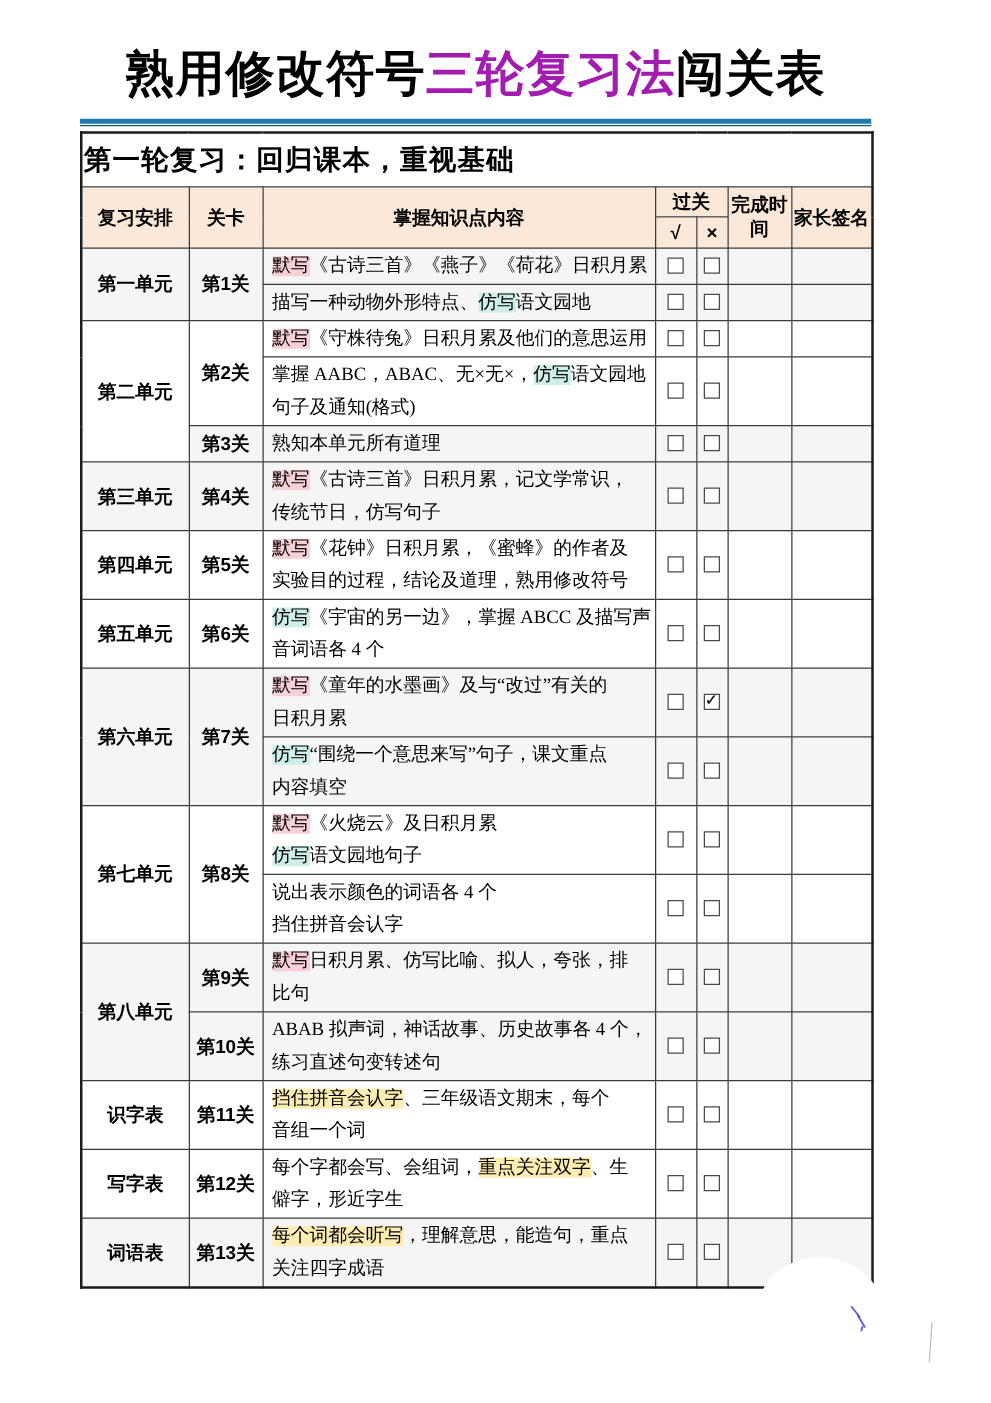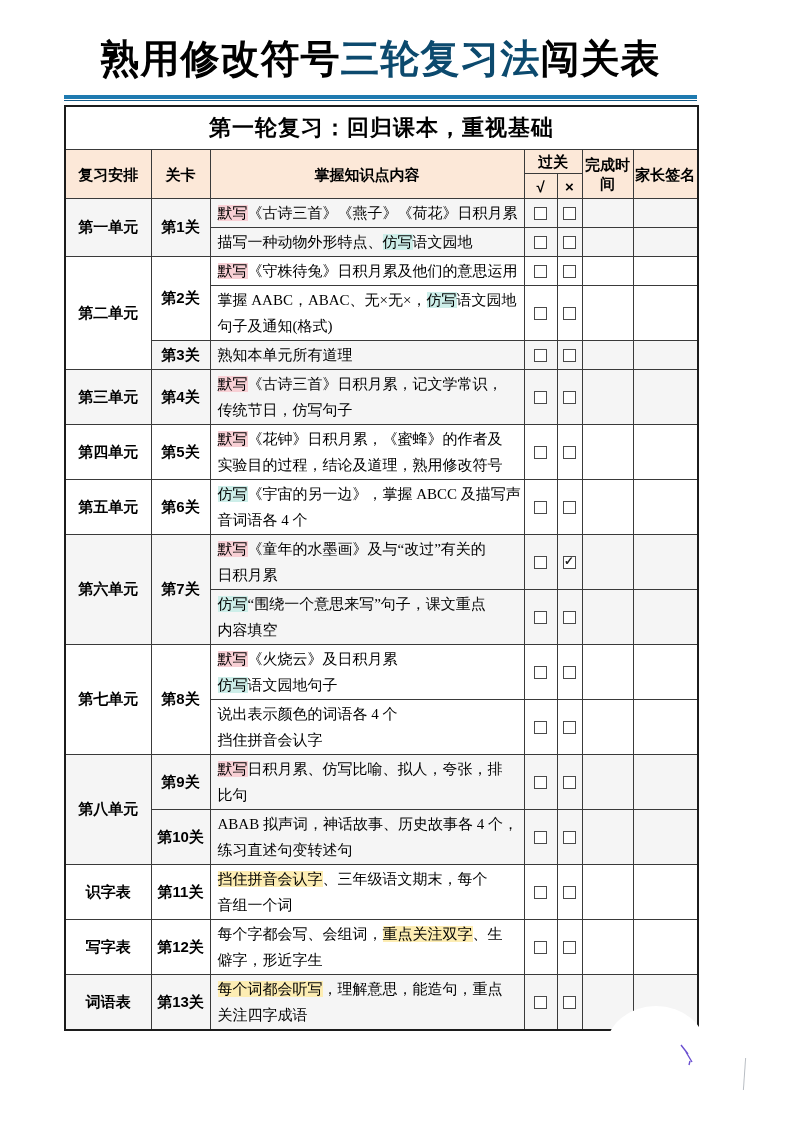--- a/index.html
+++ b/index.html
@@ -4,34 +4,34 @@
 <style>
   html,body{margin:0;padding:0;}
   body{width:793px;height:1122px;background:#ffffff;position:relative;
        font-family:"Liberation Sans",sans-serif;color:#000;overflow:hidden;}
   .stage{position:absolute;inset:0;}
 
   
   .doc-title{position:absolute;top:32px;left:40px;width:681px;text-align:center;
     font-size:39px;font-weight:900;letter-spacing:1px;white-space:nowrap;
     font-family:"Liberation Sans",sans-serif;}
-  .doc-title .red{color:#0c4a6e;}
+  .doc-title .red{color:#a21caf;}
 
   
   .rule{position:absolute;left:64px;width:633px;}
   .rule-top-thick{top:95px;height:4px;background:#1e7ab0;}
   .rule-top-thin{top:100px;height:1px;background:#155a85;}
 
   
   table.sheet{position:absolute;left:64px;top:105px;width:633px;
     border-collapse:collapse;table-layout:fixed;}
   table.sheet td{border:1px solid #3a3a3a;overflow:hidden;}
   table.sheet{border:2px solid #1c1c1c;}
 
-  td.section{height:40px;text-align:center;font-size:22px;font-weight:bold;
+  td.section{height:40px;font-size:22px;font-weight:bold;
     background:#ffffff;letter-spacing:1px;font-family:Liberation Serif, serif;}
 
   tr.head td{background:#fce8d8;font-weight:bold;font-size:15px;text-align:center;
     vertical-align:middle;line-height:19px;}
   tr.head td.pass-top{height:21px;}
   tr.head2 td{background:#fce8d8;font-weight:bold;font-size:15px;text-align:center;height:22px;}
 
   tr.gray td{background:#f5f5f5;}
   tr.white td{background:#ffffff;}
 

